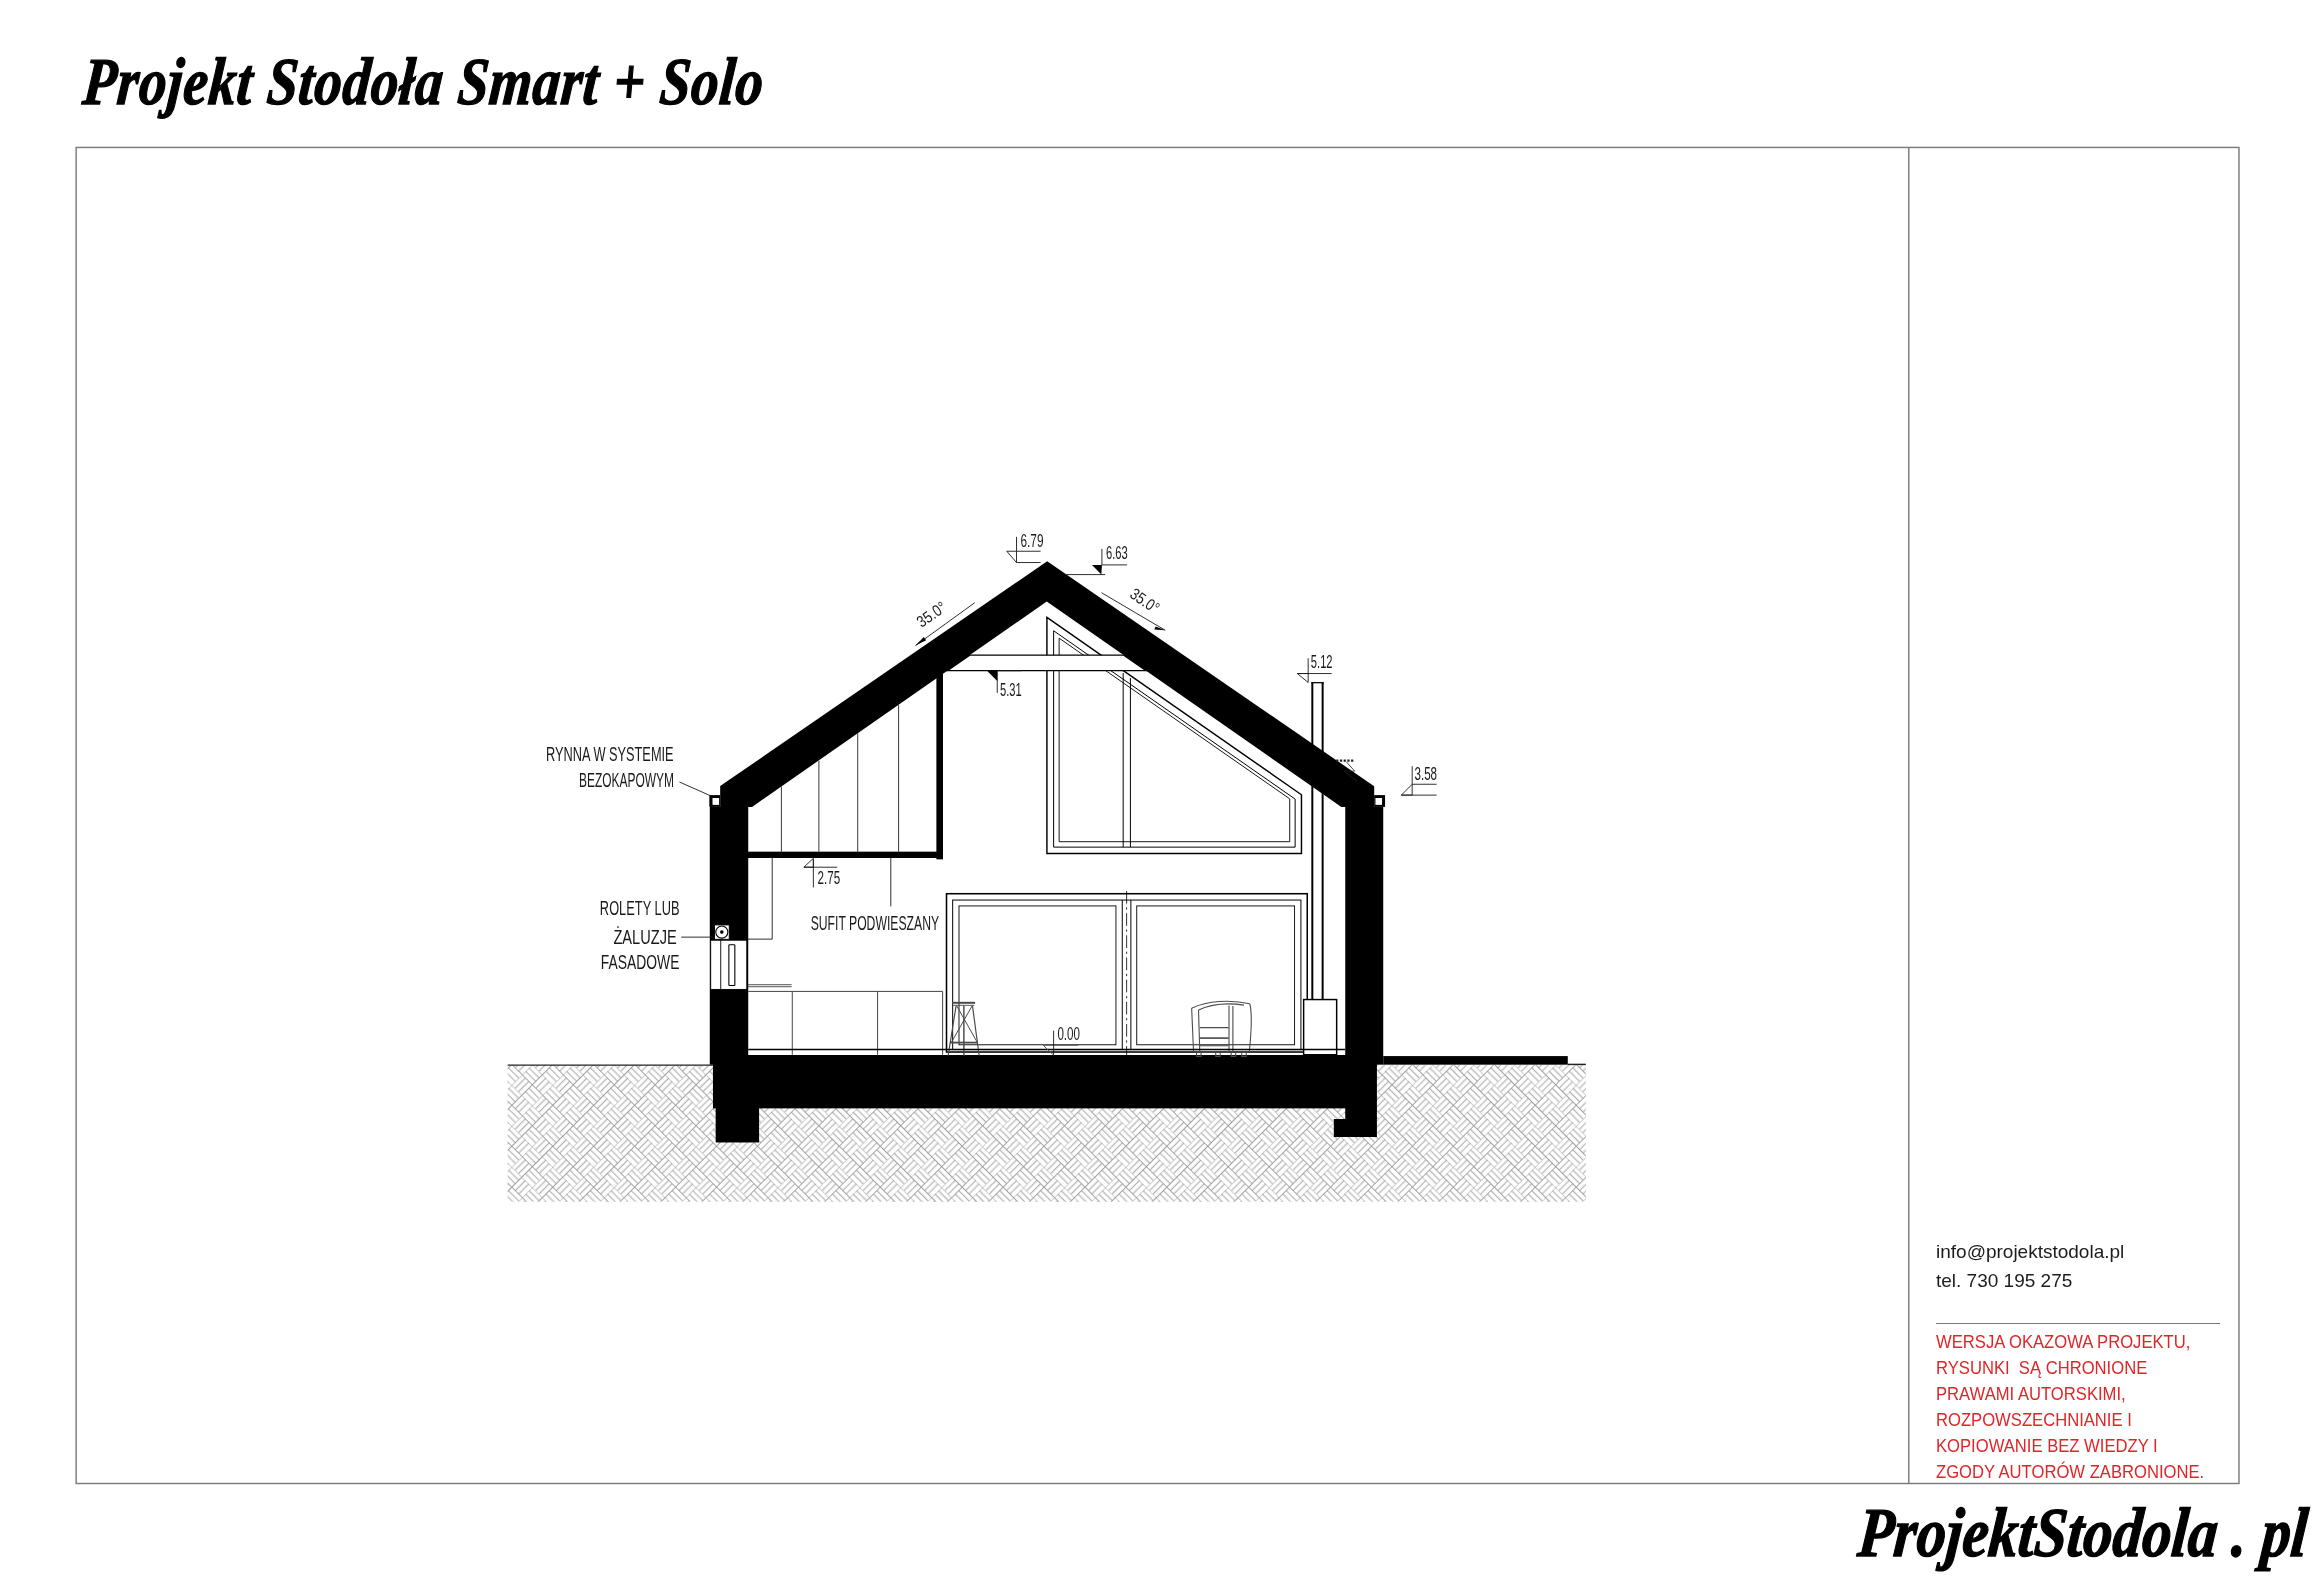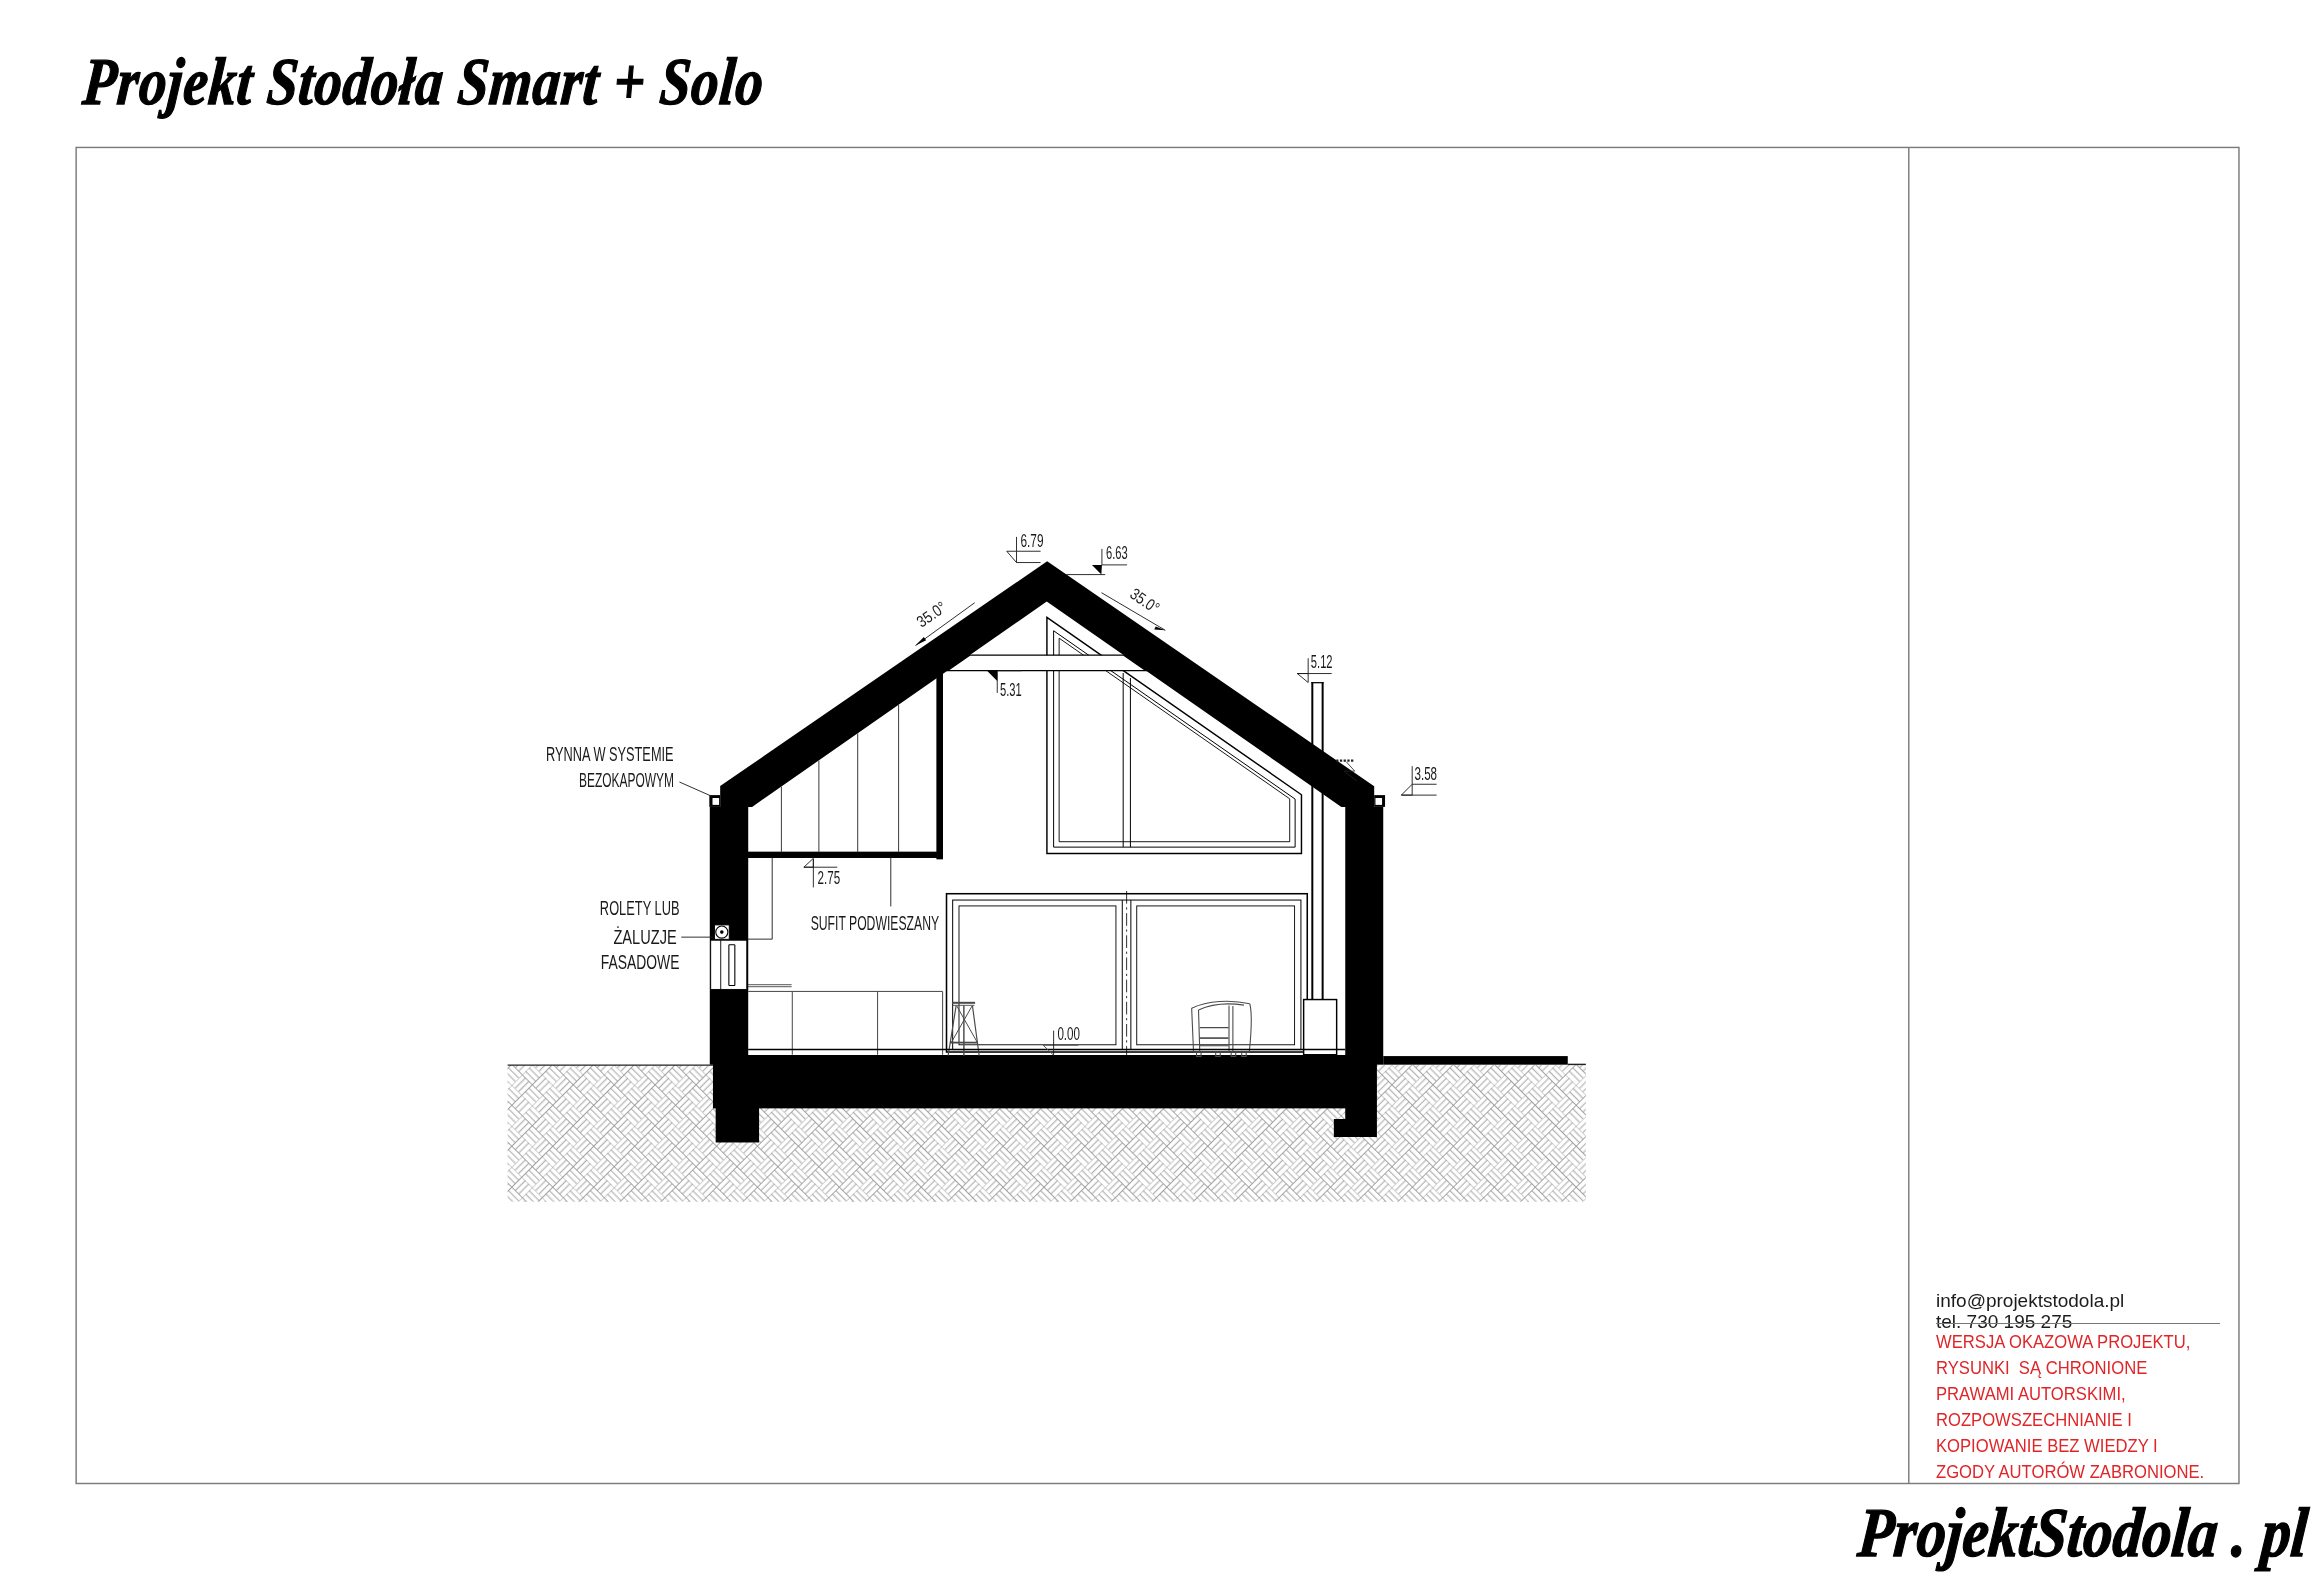--- a/index.html
+++ b/index.html
@@ -206,20 +206,20 @@
 </g>
 <line x1="753" y1="1036" x2="789" y2="1036" stroke="#1a1a1a" stroke-width="1"></line>
 
 <text x="896" y="1028" font-size="23" textLength="142" lengthAdjust="spacingAndGlyphs" fill="#1a1a1a">SUFIT PODWIESZANY</text>
 <g stroke="#1a1a1a" stroke-width="1" fill="none">
   <path d="M853.5,948 V1038.2 H826.5"></path>
   <line x1="984.6" y1="948" x2="984.6" y2="1002"></line>
 </g>
 </svg>
 
-<div class="abs" style="left:1936px;top:1290px;font-size:19px;line-height:21px;color:#1c1c1c;">info@projektstodola.pl<br>tel. 730 195 275</div>
+<div class="abs" style="left:1936px;top:1237px;font-size:19px;line-height:29px;color:#1c1c1c;">info@projektstodola.pl<br>tel. 730 195 275</div>
 
 <div class="abs" style="left:1936px;top:1323px;width:284px;height:0.9px;background:#777;"></div>
 
 <div class="abs" style="left:1936px;top:1329px;font-size:19px;line-height:26px;color:#e02528;transform:scaleX(0.875);transform-origin:left top;">WERSJA OKAZOWA PROJEKTU,<br>RYSUNKI&nbsp; SĄ CHRONIONE<br>PRAWAMI AUTORSKIMI,<br>ROZPOWSZECHNIANIE I<br>KOPIOWANIE BEZ WIEDZY I<br>ZGODY AUTORÓW ZABRONIONE.</div>
 
 <div class="script abs" id="footerlogo" style="left:1862px;top:1493px;font-size:70px;transform:scaleX(0.84) skewX(-6deg);transform-origin:left top;">ProjektStodola . pl</div>
 
 
 </body></html>

